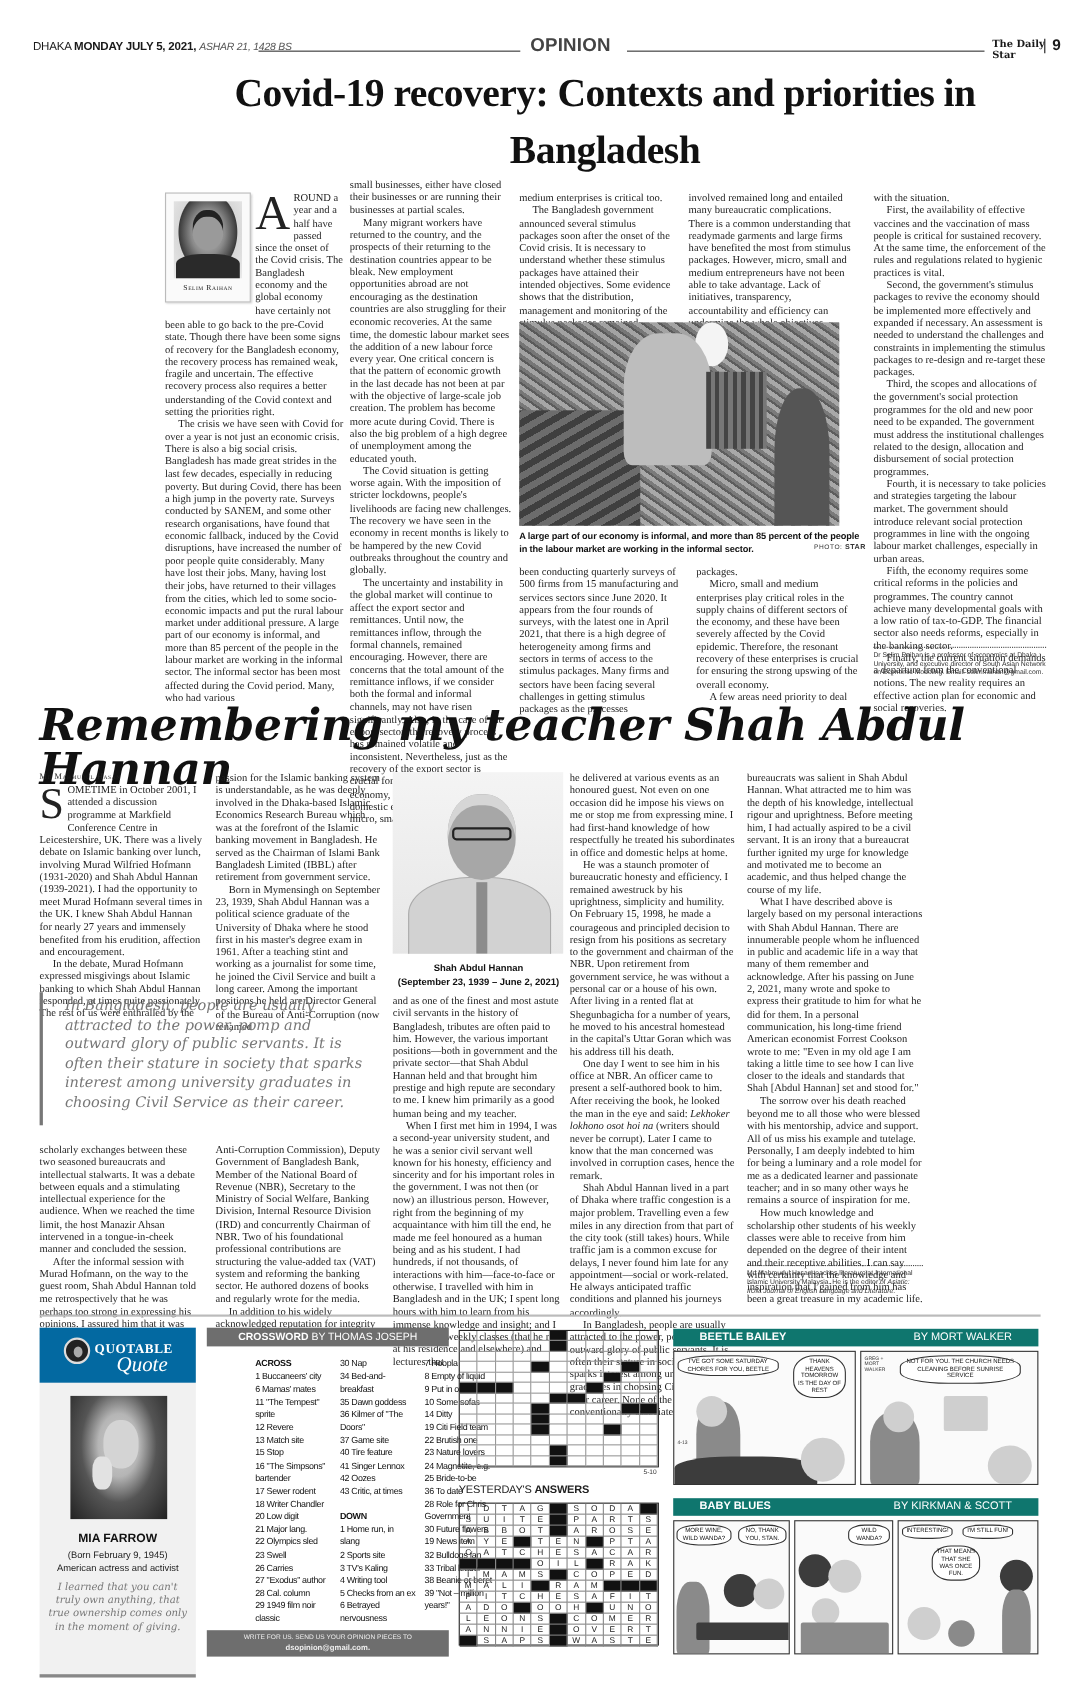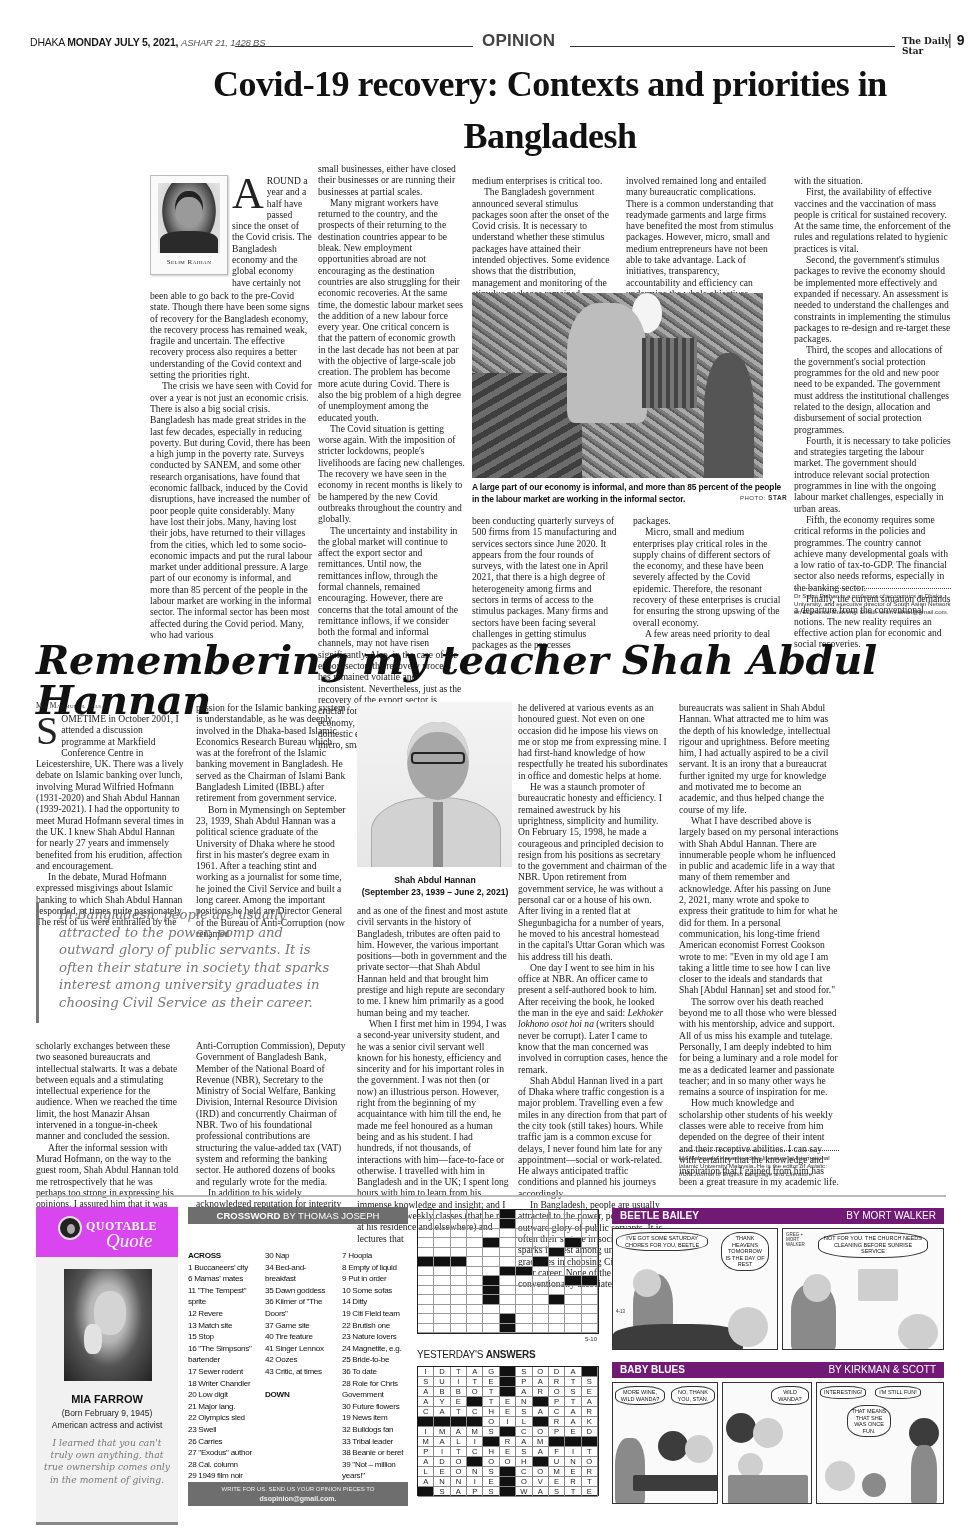--- a/index.html
+++ b/index.html
@@ -85,56 +85,56 @@
   .a2col2b { left: 196px; top: 1040px; width: 152px; }
 
   .bio2-rule { left: 679px; top: 1150px; width: 160px; border-top: 1px dotted #444; }
   .bio2 { left: 679px; top: 1154px; width: 162px; font-family: "Liberation Sans", sans-serif; font-size: 6.2px; line-height: 8.2px; color: #333; }
   .bio2 i { font-style: italic; }
 
   .section-rule { left: 36px; top: 1195px; width: 910px; border-top: 2px solid #bbb; }
 
   
   .qq-panel { left: 36px; top: 1207px; width: 142px; height: 318px; background: #f1f1f1; border-bottom: 3px solid #888; }
-  .qq-header { position:absolute; left:0; top:0; width:142px; height: 50px; background: #d946ef; color: #fff; }
+  .qq-header { position:absolute; left:0; top:0; width:142px; height: 50px; background: #0369a1; color: #fff; }
   .qq-icon { position:absolute; left: 22px; top: 9px; width: 24px; height: 24px; border-radius: 50%; background: #222; border: 2px solid #ddd; }
   .qq-icon::after { content:""; position:absolute; left: 7px; top: 6px; width: 8px; height: 10px; border-radius: 50%; background: #aaa; }
   .qq-title1 { position:absolute; left: 50px; top: 12px; font-family: "Liberation Serif", serif; font-size: 12px; letter-spacing: 0.5px; font-weight: bold; }
   .qq-title2 { position:absolute; left: 70px; top: 23px; font-family: "Liberation Serif", serif; font-style: italic; font-size: 19px; }
   .qq-photo { position:absolute; left: 28px; top: 62px; width: 88px; height: 112px; background: radial-gradient(ellipse at 50% 40%, #cfcfcf 0%, #b5b5b5 30%, #555 55%, #222 100%); }
   .qq-photo .hand { position:absolute; left: 20px; top: 55px; width: 18px; height: 30px; background: #e2e2e2; border-radius: 40%; }
   .qq-photo .face { position:absolute; left: 30px; top: 22px; width: 32px; height: 44px; background: #d4d4d4; border-radius: 45%; }
   .qq-name { position:absolute; left:0; top: 186px; width: 142px; text-align:center; font-family:"Liberation Sans", sans-serif; font-weight: bold; font-size: 11px; color:#111; }
   .qq-born { position:absolute; left:0; top: 201px; width: 142px; text-align:center; font-family:"Liberation Sans", sans-serif; font-size: 8.5px; color:#222; }
   .qq-role { position:absolute; left:0; top: 213px; width: 142px; text-align:center; font-family:"Liberation Sans", sans-serif; font-size: 8.5px; color:#222; }
   .qq-quote { position:absolute; left: 8px; top: 230px; width: 126px; text-align:center; font-family:"DejaVu Serif", serif; font-style: italic; font-size: 9.2px; line-height: 12.2px; color: #777; }
 
   
   .cw-header { left: 188px; top: 1207px; width: 220px; height: 17px; background: #6e6e6e; color: #fff; text-align:center; font-family: "Liberation Sans", sans-serif; font-size: 9.5px; line-height: 17px; }
   .cw-header b { font-weight: bold; }
   .cw-clues { left: 188px; top: 1234px; width: 222px; font-family: "Liberation Sans", sans-serif; font-size: 8.1px; line-height: 11.6px; color: #111; letter-spacing: -0.3px; }
-  .cw-col { position:absolute; top: 16px; }
+  .cw-col { position:absolute; top: 0; margin-left: 44px; }
   .cw-col .hd { font-weight: bold; }
   .cw-col .gap { height: 11.6px; }
   .cw-footer { left: 188px; top: 1482px; width: 220px; height: 24px; background: #6e6e6e; color: #eee; text-align:center; font-family: "Liberation Sans", sans-serif; font-size: 6px; line-height: 9px; padding-top: 3px; }
   .cw-footer b { font-size: 7px; }
 
   .cw-grid { left: 417px; top: 1209px; width: 182px; height: 125px; display: grid; grid-template-columns: repeat(11, 1fr); grid-template-rows: repeat(13, 1fr); border: 1px solid #222; }
   .cw-cell { border-right: 1px solid #999; border-bottom: 1px solid #999; font-family: "Liberation Sans", sans-serif; font-size: 3.5px; color: #555; padding: 0 0 0 1px; line-height: 4px; }
   .cw-cell.black { background: #111; }
   .cw-num { left: 585px; top: 1336px; font-family: "Liberation Sans", sans-serif; font-size: 6px; color:#333; }
 
   .ya-title { left: 417px; top: 1349px; font-family: "Liberation Sans", sans-serif; font-size: 10px; color:#222; letter-spacing: -0.2px; }
   .ya-title b { font-weight: bold; }
   .ya-grid { left: 417px; top: 1366px; width: 182px; height: 130px; display: grid; grid-template-columns: repeat(11, 1fr); grid-template-rows: repeat(13, 1fr); border: 1px solid #222; }
   .ya-cell { border-right: 1px solid #888; border-bottom: 1px solid #888; font-family: "Liberation Sans", sans-serif; font-size: 7.6px; line-height: 9px; text-align:center; color: #222; }
   .ya-cell.black { background: #111; }
 
   
-  .comic-header { left: 612px; width: 332px; height: 16px; background: #701a75; color: #fff; font-family: "Liberation Sans", sans-serif; font-size: 10px; line-height: 16px; padding: 0 8px; }
+  .comic-header { left: 612px; width: 332px; height: 16px; background: #0f766e; color: #fff; font-family: "Liberation Sans", sans-serif; font-size: 10px; line-height: 16px; padding: 0 24px; }
   .comic-header .left { float: left; font-weight: bold; }
   .comic-header .right { float: right; }
   .comic-strip { left: 612px; width: 332px; display: flex; gap: 4px; }
   .comic-panel { position: relative; border: 1px solid #333; background: #fafafa; overflow: hidden; }
   .bubble { position: absolute; background: #fff; border: 1px solid #333; border-radius: 40%; font-family: "Liberation Sans", sans-serif; font-size: 5.5px; line-height: 6.5px; text-align: center; padding: 2px 3px; color:#111; }
   .cartoon { position: absolute; border-radius: 40% 40% 10% 10%; background: #8a8a8a; }
   .cartoon.light { background: #cfcfcf; }
   .cartoon.dark { background: #3c3c3c; }
   .sig { position:absolute; font-family: "Liberation Sans", sans-serif; font-size: 4.5px; color:#333; line-height: 5px; }
 </style>
@@ -330,20 +330,30 @@
         <div>36 Kilmer of "The</div>
         <div>Doors"</div>
         <div>37 Game site</div>
         <div>40 Tire feature</div>
         <div>41 Singer Lennox</div>
         <div>42 Oozes</div>
         <div>43 Critic, at times</div>
       </div>
     <div class="gap"></div>
     <div class="hd">DOWN</div>
+    <div id="down2">
+        <div>1 Home run, in</div>
+        <div>slang</div>
+        <div>2 Sports site</div>
+        <div>3 TV's Kaling</div>
+        <div>4 Writing tool</div>
+        <div>5 Checks from an ex</div>
+        <div>6 Betrayed</div>
+        <div>nervousness</div>
+      </div>
   </div>
   <div class="cw-col" style="left:154px;width:80px;">
     <div id="down3">
         <div>7 Hoopla</div>
         <div>8 Empty of liquid</div>
         <div>9 Put in order</div>
         <div>10 Some sofas</div>
         <div>14 Ditty</div>
         <div>19 Citi Field team</div>
         <div>22 Brutish one</div>

